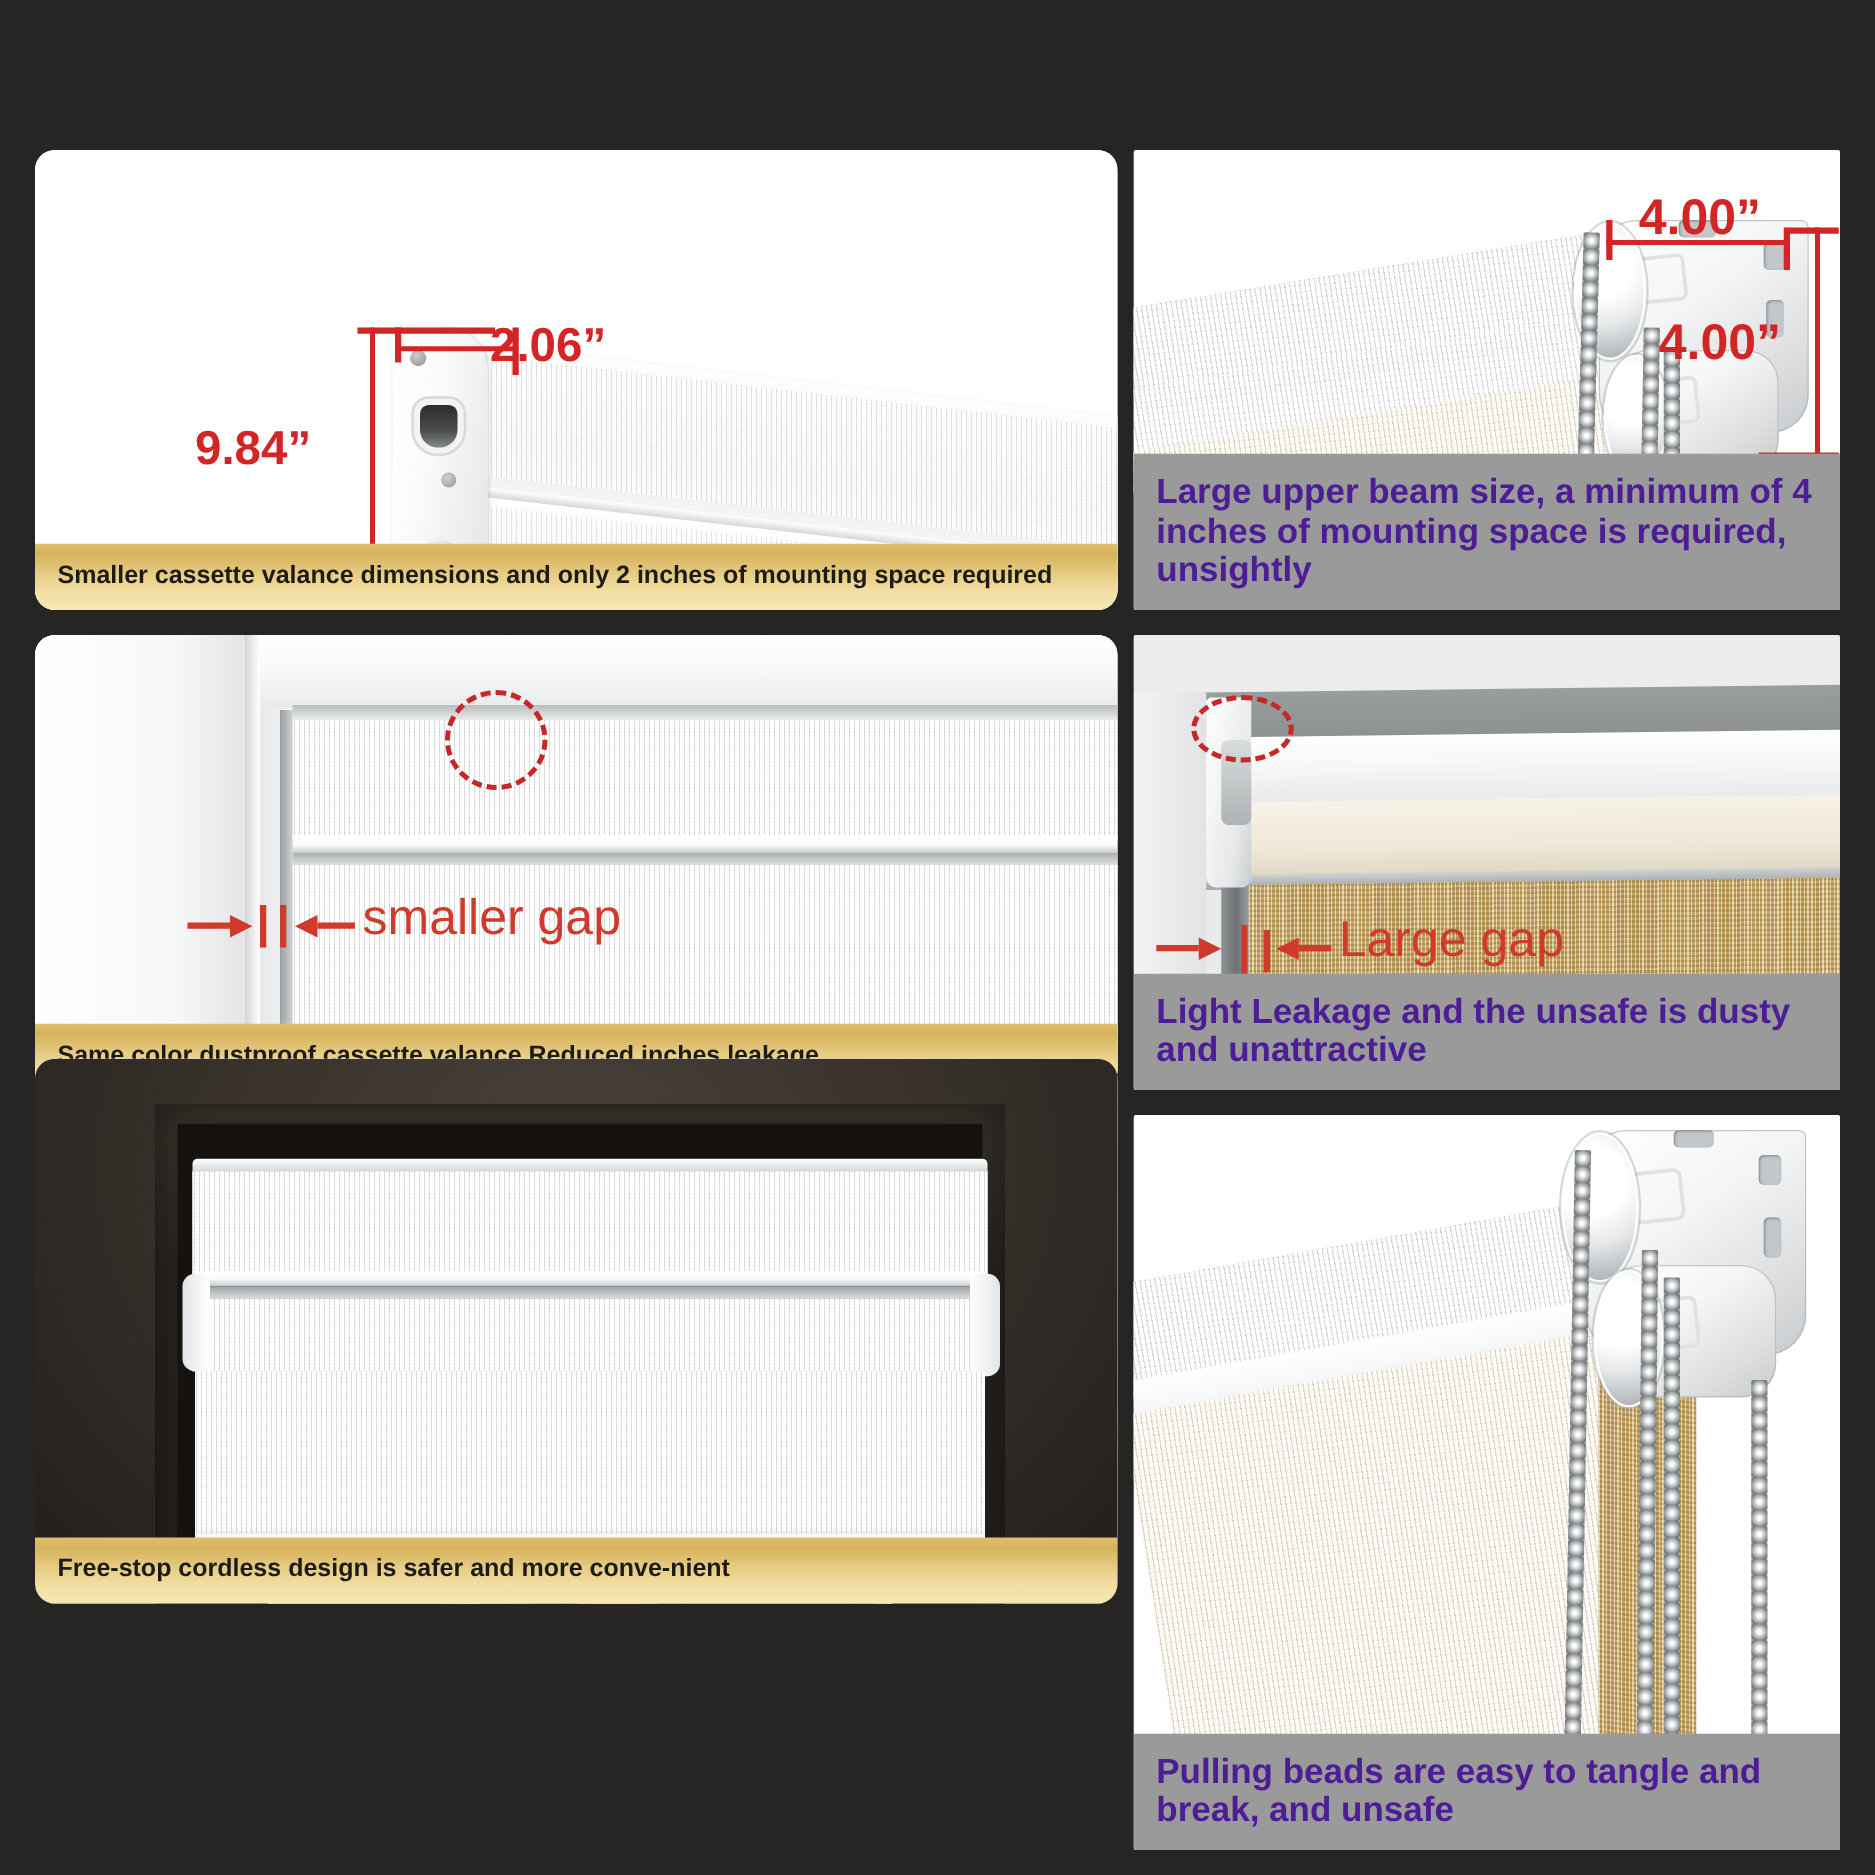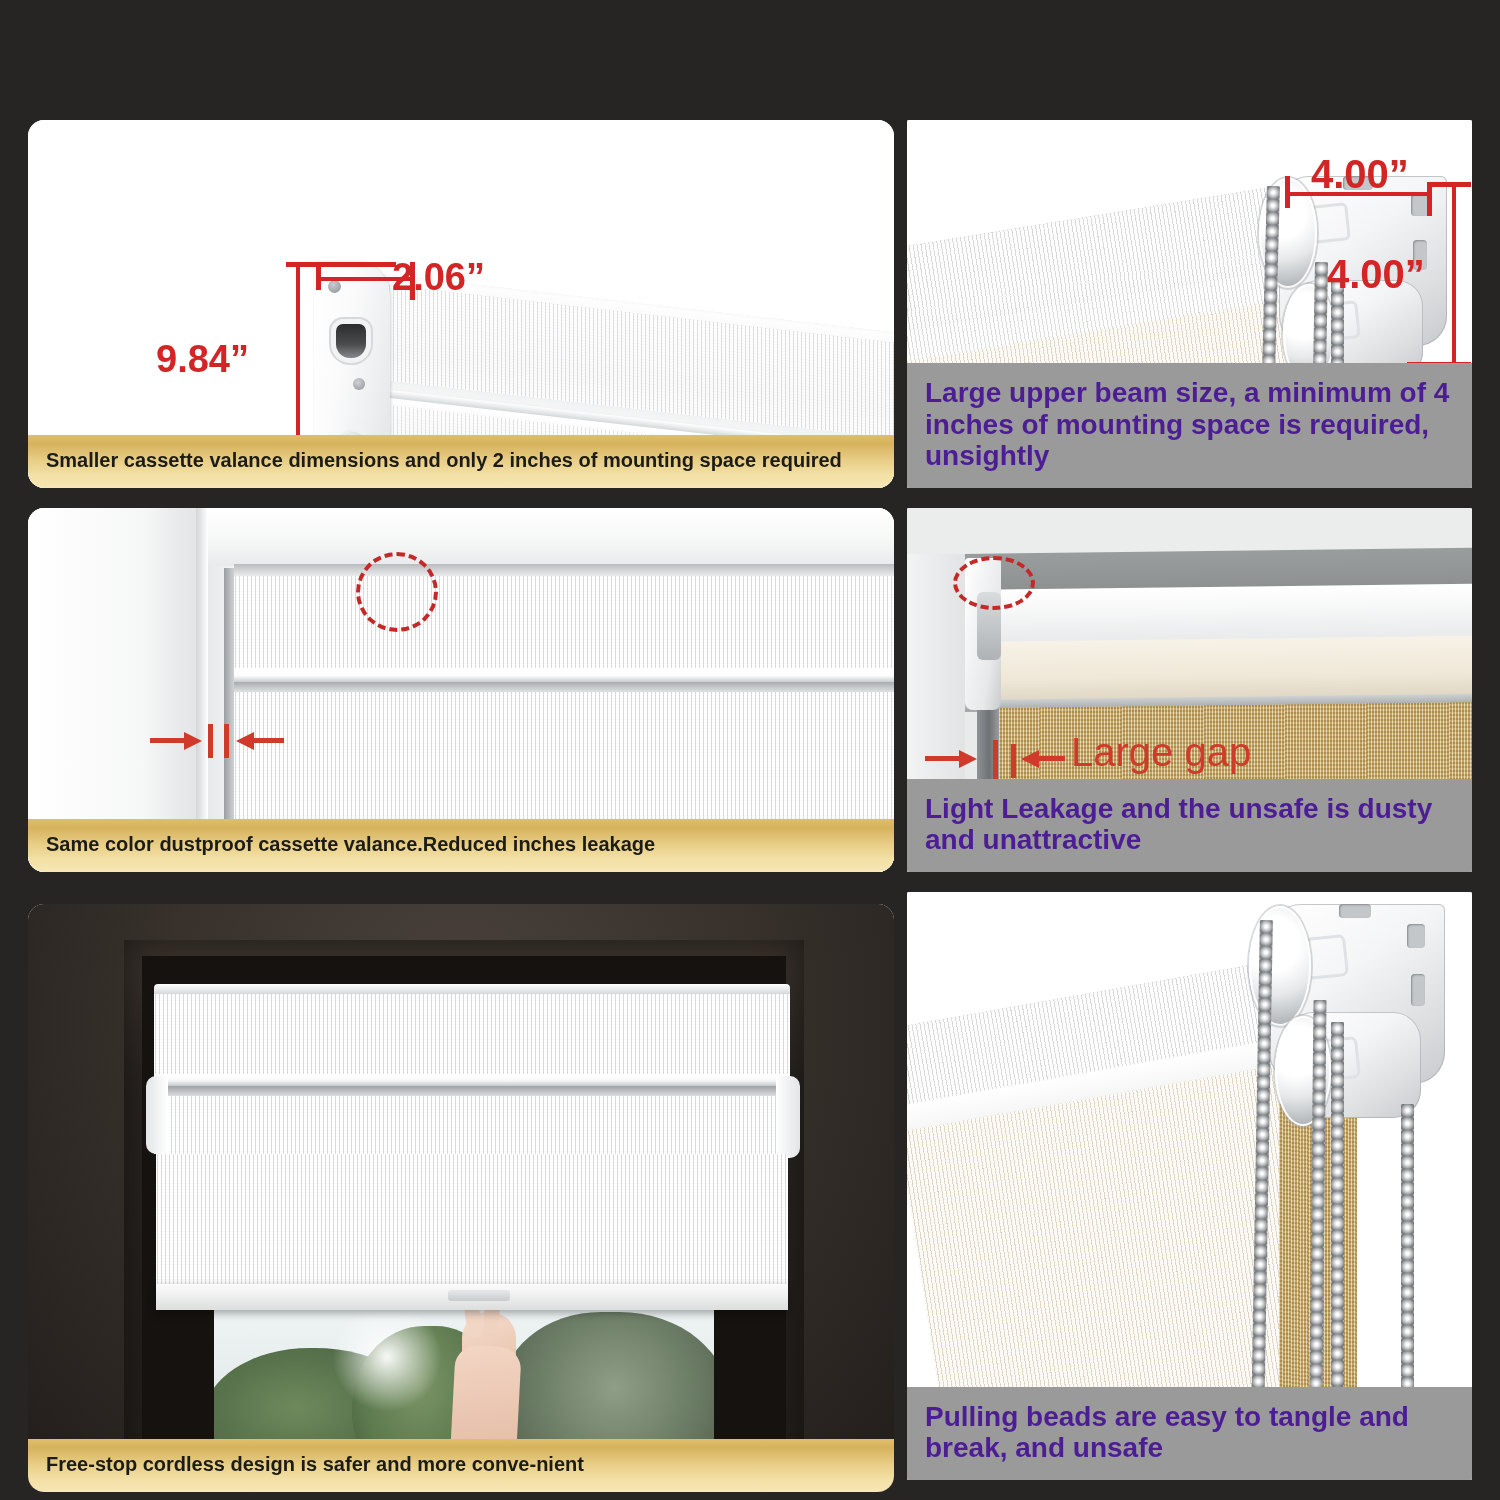--- a/index.html
+++ b/index.html
@@ -295,20 +295,21 @@
       <div class="dashed-circle" style="left:328px; top:44px; width:82px; height:80px;"></div>
 
       <div class="arrow-stem-r" style="left:148px; top:736px;"></div>
 
       <div class="arrow-stem-r" style="left:122px; top:230px; width:34px;"></div>
       <div class="arrow-right" style="left:156px; top:224px;"></div>
       <div class="dim-tick-v" style="left:180px; top:216px; height:34px; background:#CF3A2A;"></div>
       <div class="dim-tick-v" style="left:196px; top:216px; height:34px; background:#CF3A2A;"></div>
       <div class="arrow-left" style="left:208px; top:224px;"></div>
       <div class="arrow-stem-r" style="left:226px; top:230px; width:30px;"></div>
+      <div class="red-text" style="left:262px; top:204px; font-size:40px;">smaller gap</div>
     </div>
 
     <div class="caption gold">Same color dustproof cassette valance.Reduced inches leakage</div>
   </div>
 
   <div class="panel right" style="left:907px; top:508px; width:565px; height:364px;">
     <div class="photo">
       <div class="lgray-bg"></div>
 
       <div style="position:absolute; left:0; top:0; width:565px; height:46px; background:#ebecec;"></div>
@@ -352,21 +353,21 @@
       <div class="dim-tick-v" style="left:86px; top:232px; height:40px; background:#CF3A2A;"></div>
       <div class="dim-tick-v" style="left:104px; top:236px; height:34px; background:#CF3A2A;"></div>
       <div class="arrow-left" style="left:114px; top:242px;"></div>
       <div class="arrow-stem-r" style="left:132px; top:248px; width:26px;"></div>
       <div class="red-text" style="left:164px; top:222px; font-size:40px;">Large gap</div>
     </div>
 
     <div class="caption gray">Light Leakage and the unsafe is dusty and unattractive</div>
   </div>
 
-  <div class="panel left" style="left:28px; top:904px; width:866px; height:588px;">
+  <div class="panel left" style="left:28px; top:847px; width:866px; height:436px;">
     <div class="photo">
 
       <div style="position:absolute; inset:0;
                   background:radial-gradient(ellipse at 50% 20%, #4a423b 0%, #3b342e 40%, #2c2723 75%, #211d1a 100%);"></div>
 
       <div style="position:absolute; left:96px; top:36px; width:680px; height:552px;
                   background:linear-gradient(180deg,#3d352e 0%,#2a2522 25%,#221e1b 100%);
                   box-shadow: inset 0 0 40px rgba(0,0,0,.55);"></div>
 
       <div style="position:absolute; left:114px; top:52px; width:644px; height:536px;

